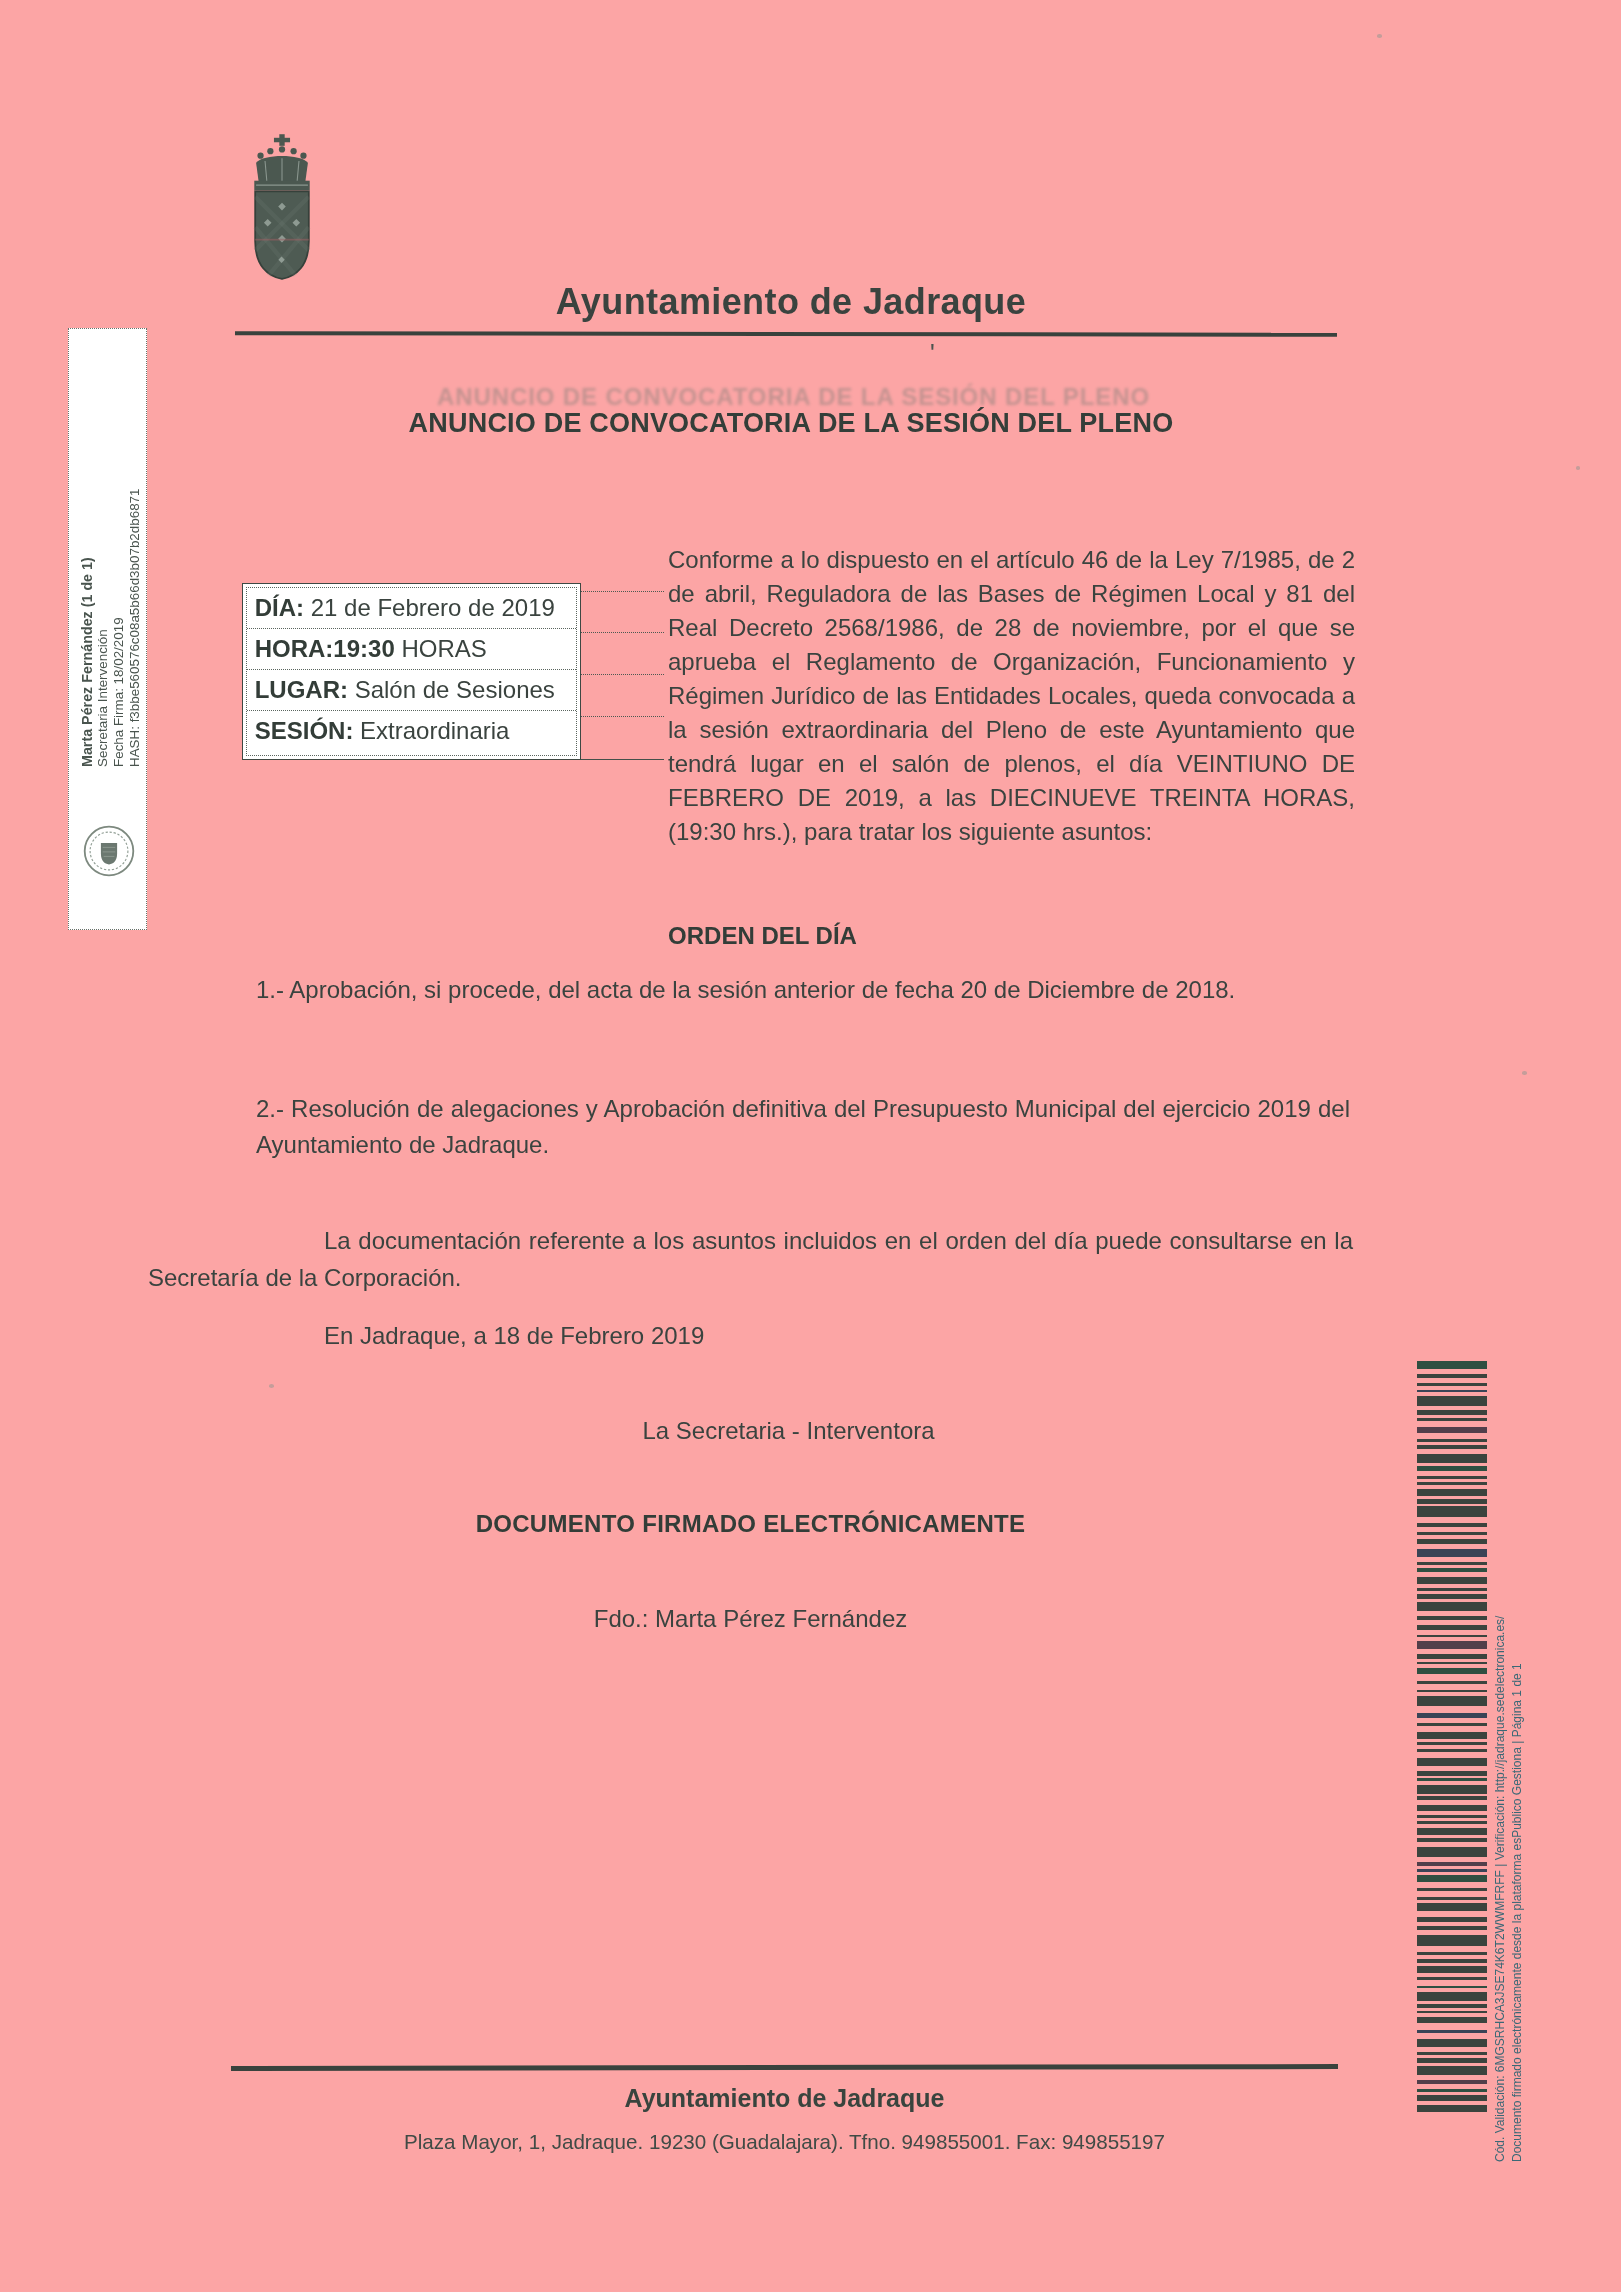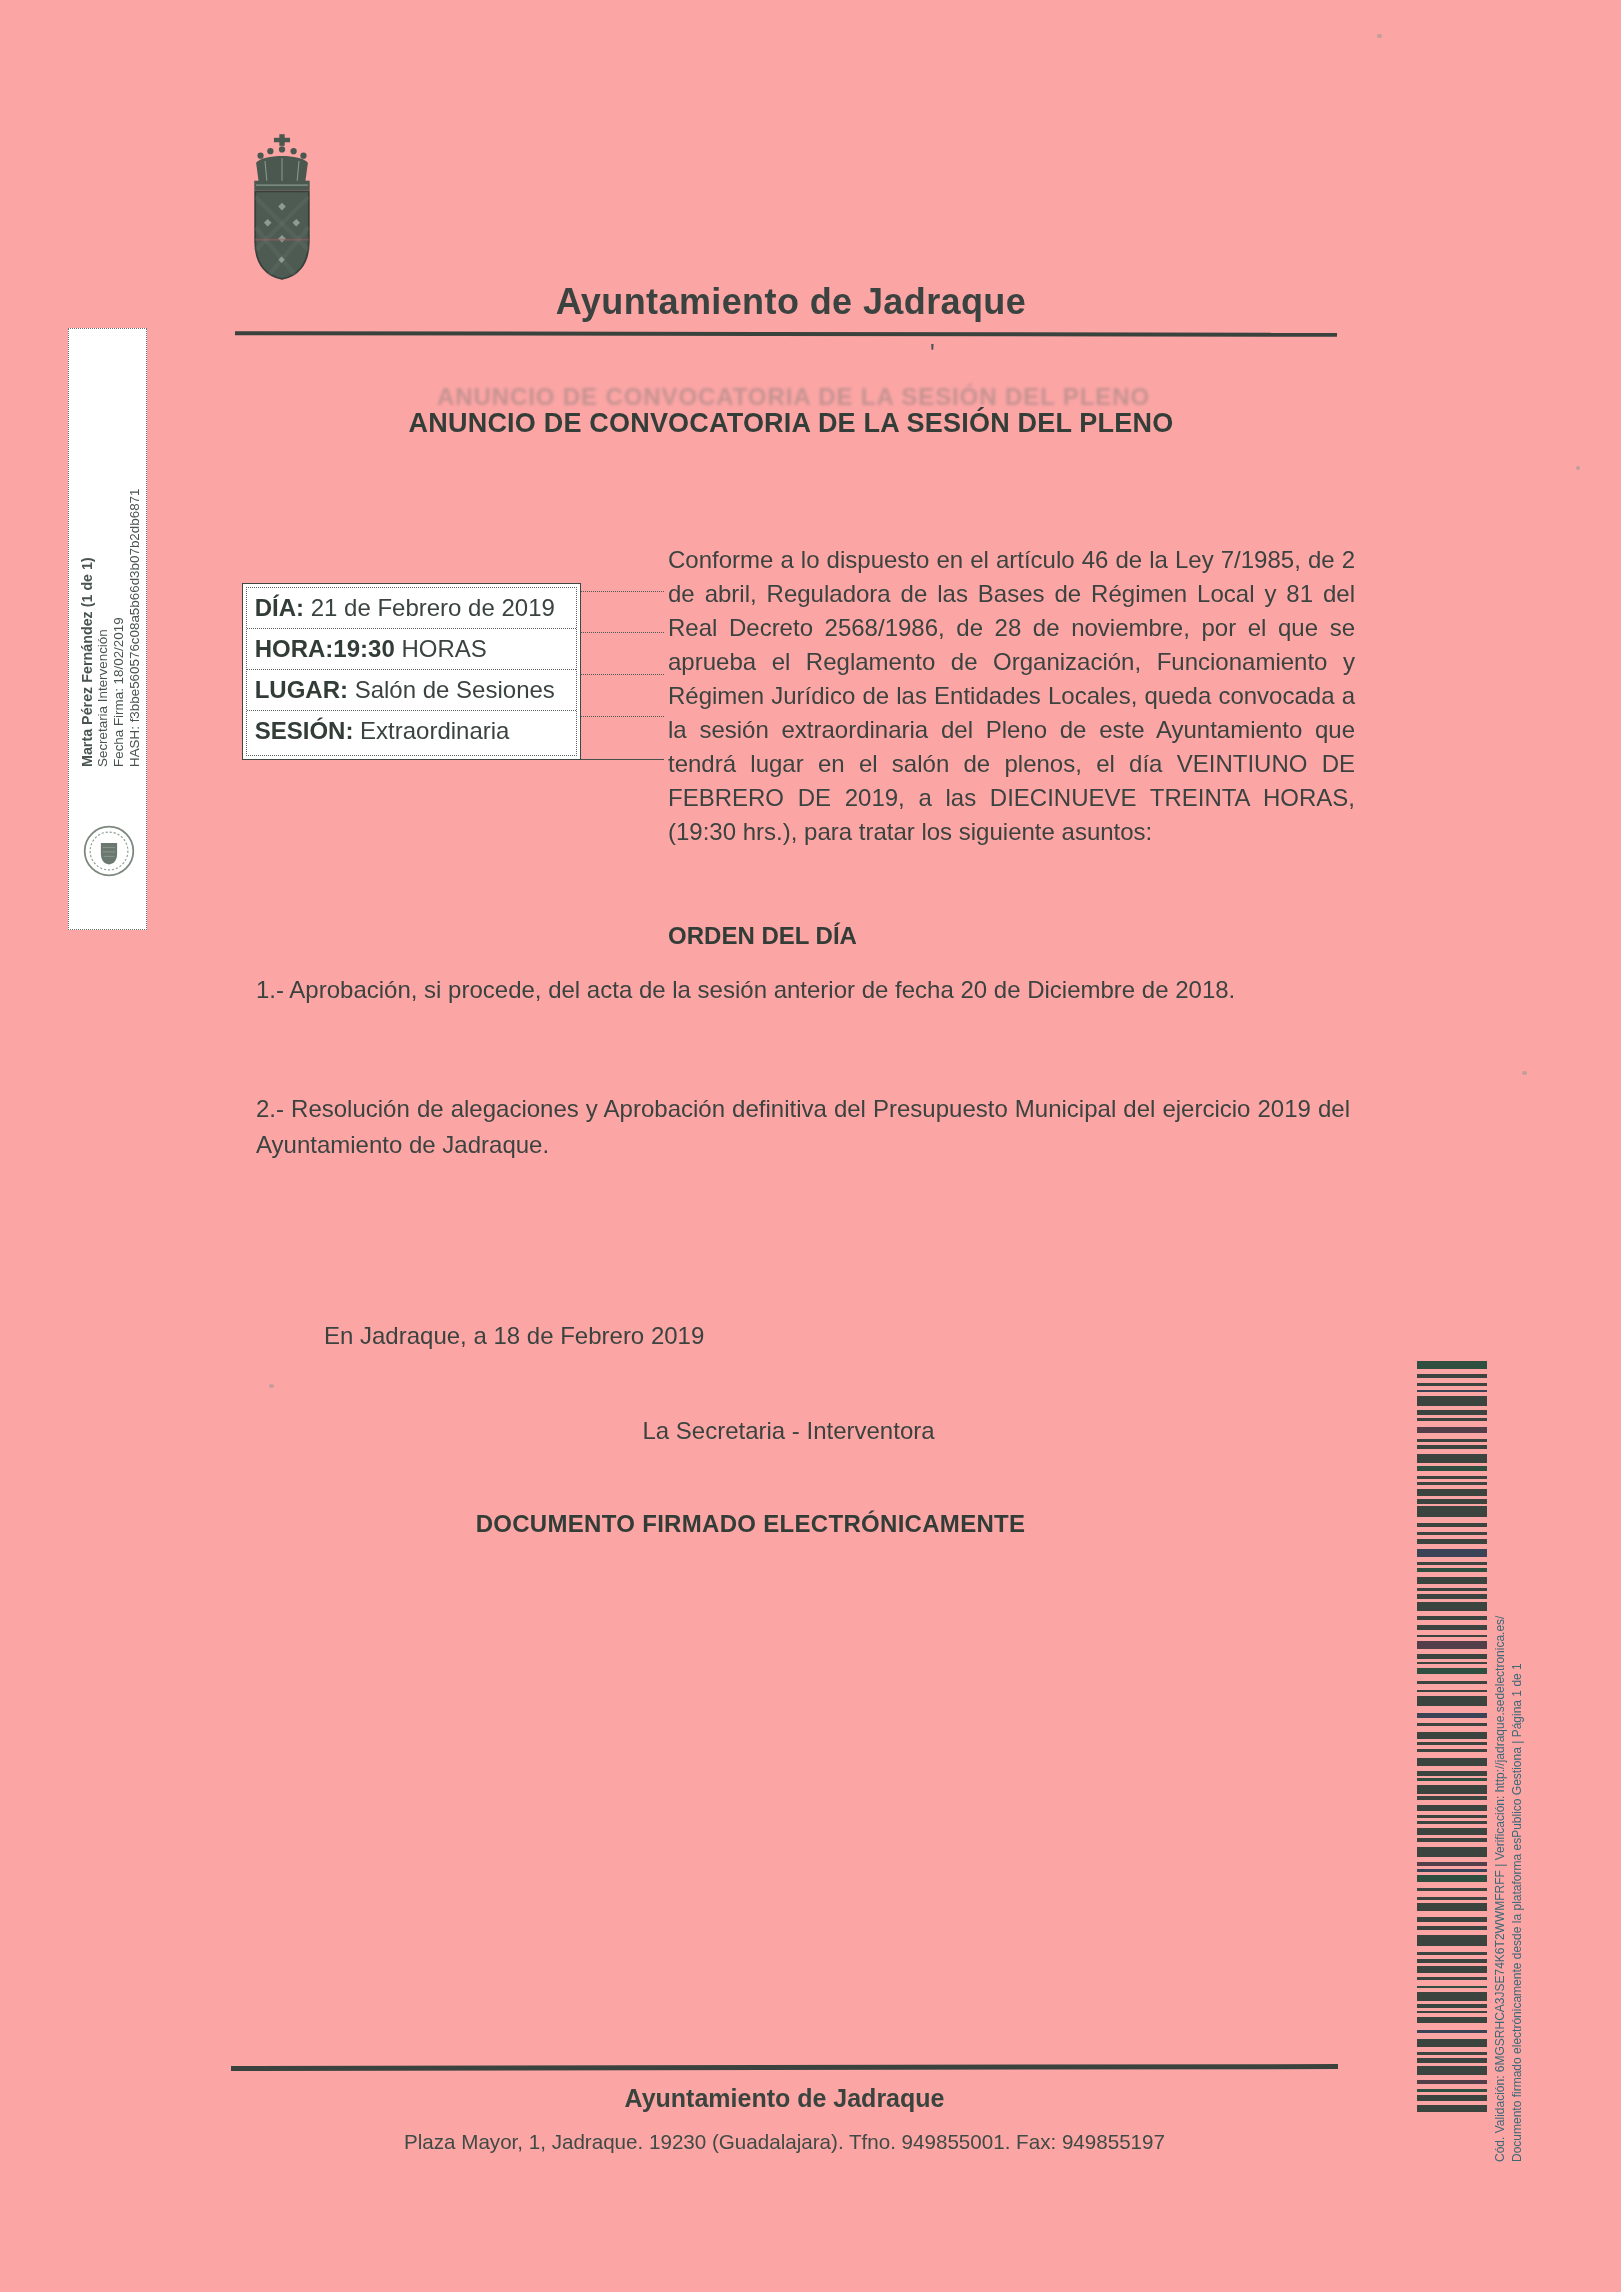--- a/index.html
+++ b/index.html
@@ -149,23 +149,25 @@
   <div class="abs leader" style="top:591px;"></div>
   <div class="abs leader" style="top:632px;"></div>
   <div class="abs leader" style="top:674px;"></div>
   <div class="abs leader" style="top:716px;"></div>
   <div class="abs leader solid" style="top:759px;"></div>
 
   <div class="abs agenda-title">ORDEN DEL DÍA</div>
   <div class="abs agenda-item" style="top:972px;">1.- Aprobación, si procede, del acta de la sesión anterior de fecha 20 de Diciembre de 2018.</div>
   <div class="abs agenda-item" style="top:1091px;">2.- Resolución de alegaciones y Aprobación definitiva del Presupuesto Municipal del ejercicio 2019 del Ayuntamiento de Jadraque.</div>
 
+  <div class="abs docs-paragraph">La documentación referente a los asuntos incluidos en el orden del día puede consultarse en la Secretaría de la Corporación.</div>
   <div class="abs dateline">En Jadraque, a 18 de Febrero 2019</div>
   <div class="abs signed-notice">DOCUMENTO FIRMADO ELECTRÓNICAMENTE</div>
   <div class="abs signature-role">La Secretaria - Interventora</div>
+  <div class="abs signer-name">Fdo.: Marta Pérez Fernández</div>
 
   <div class="abs footer-rule"></div>
   <div class="abs footer-title">Ayuntamiento de Jadraque</div>
   <div class="abs footer-address">Plaza Mayor, 1, Jadraque. 19230 (Guadalajara). Tfno. 949855001. Fax: 949855197</div>
 
   <div class="abs left-stamp-box"></div>
   <div class="abs left-stamp-text">
     <div class="l1">Marta Pérez Fernández (1 de 1)</div>
     <div class="ln">Secretaria Intervención</div>
     <div class="ln">Fecha Firma: 18/02/2019</div>

